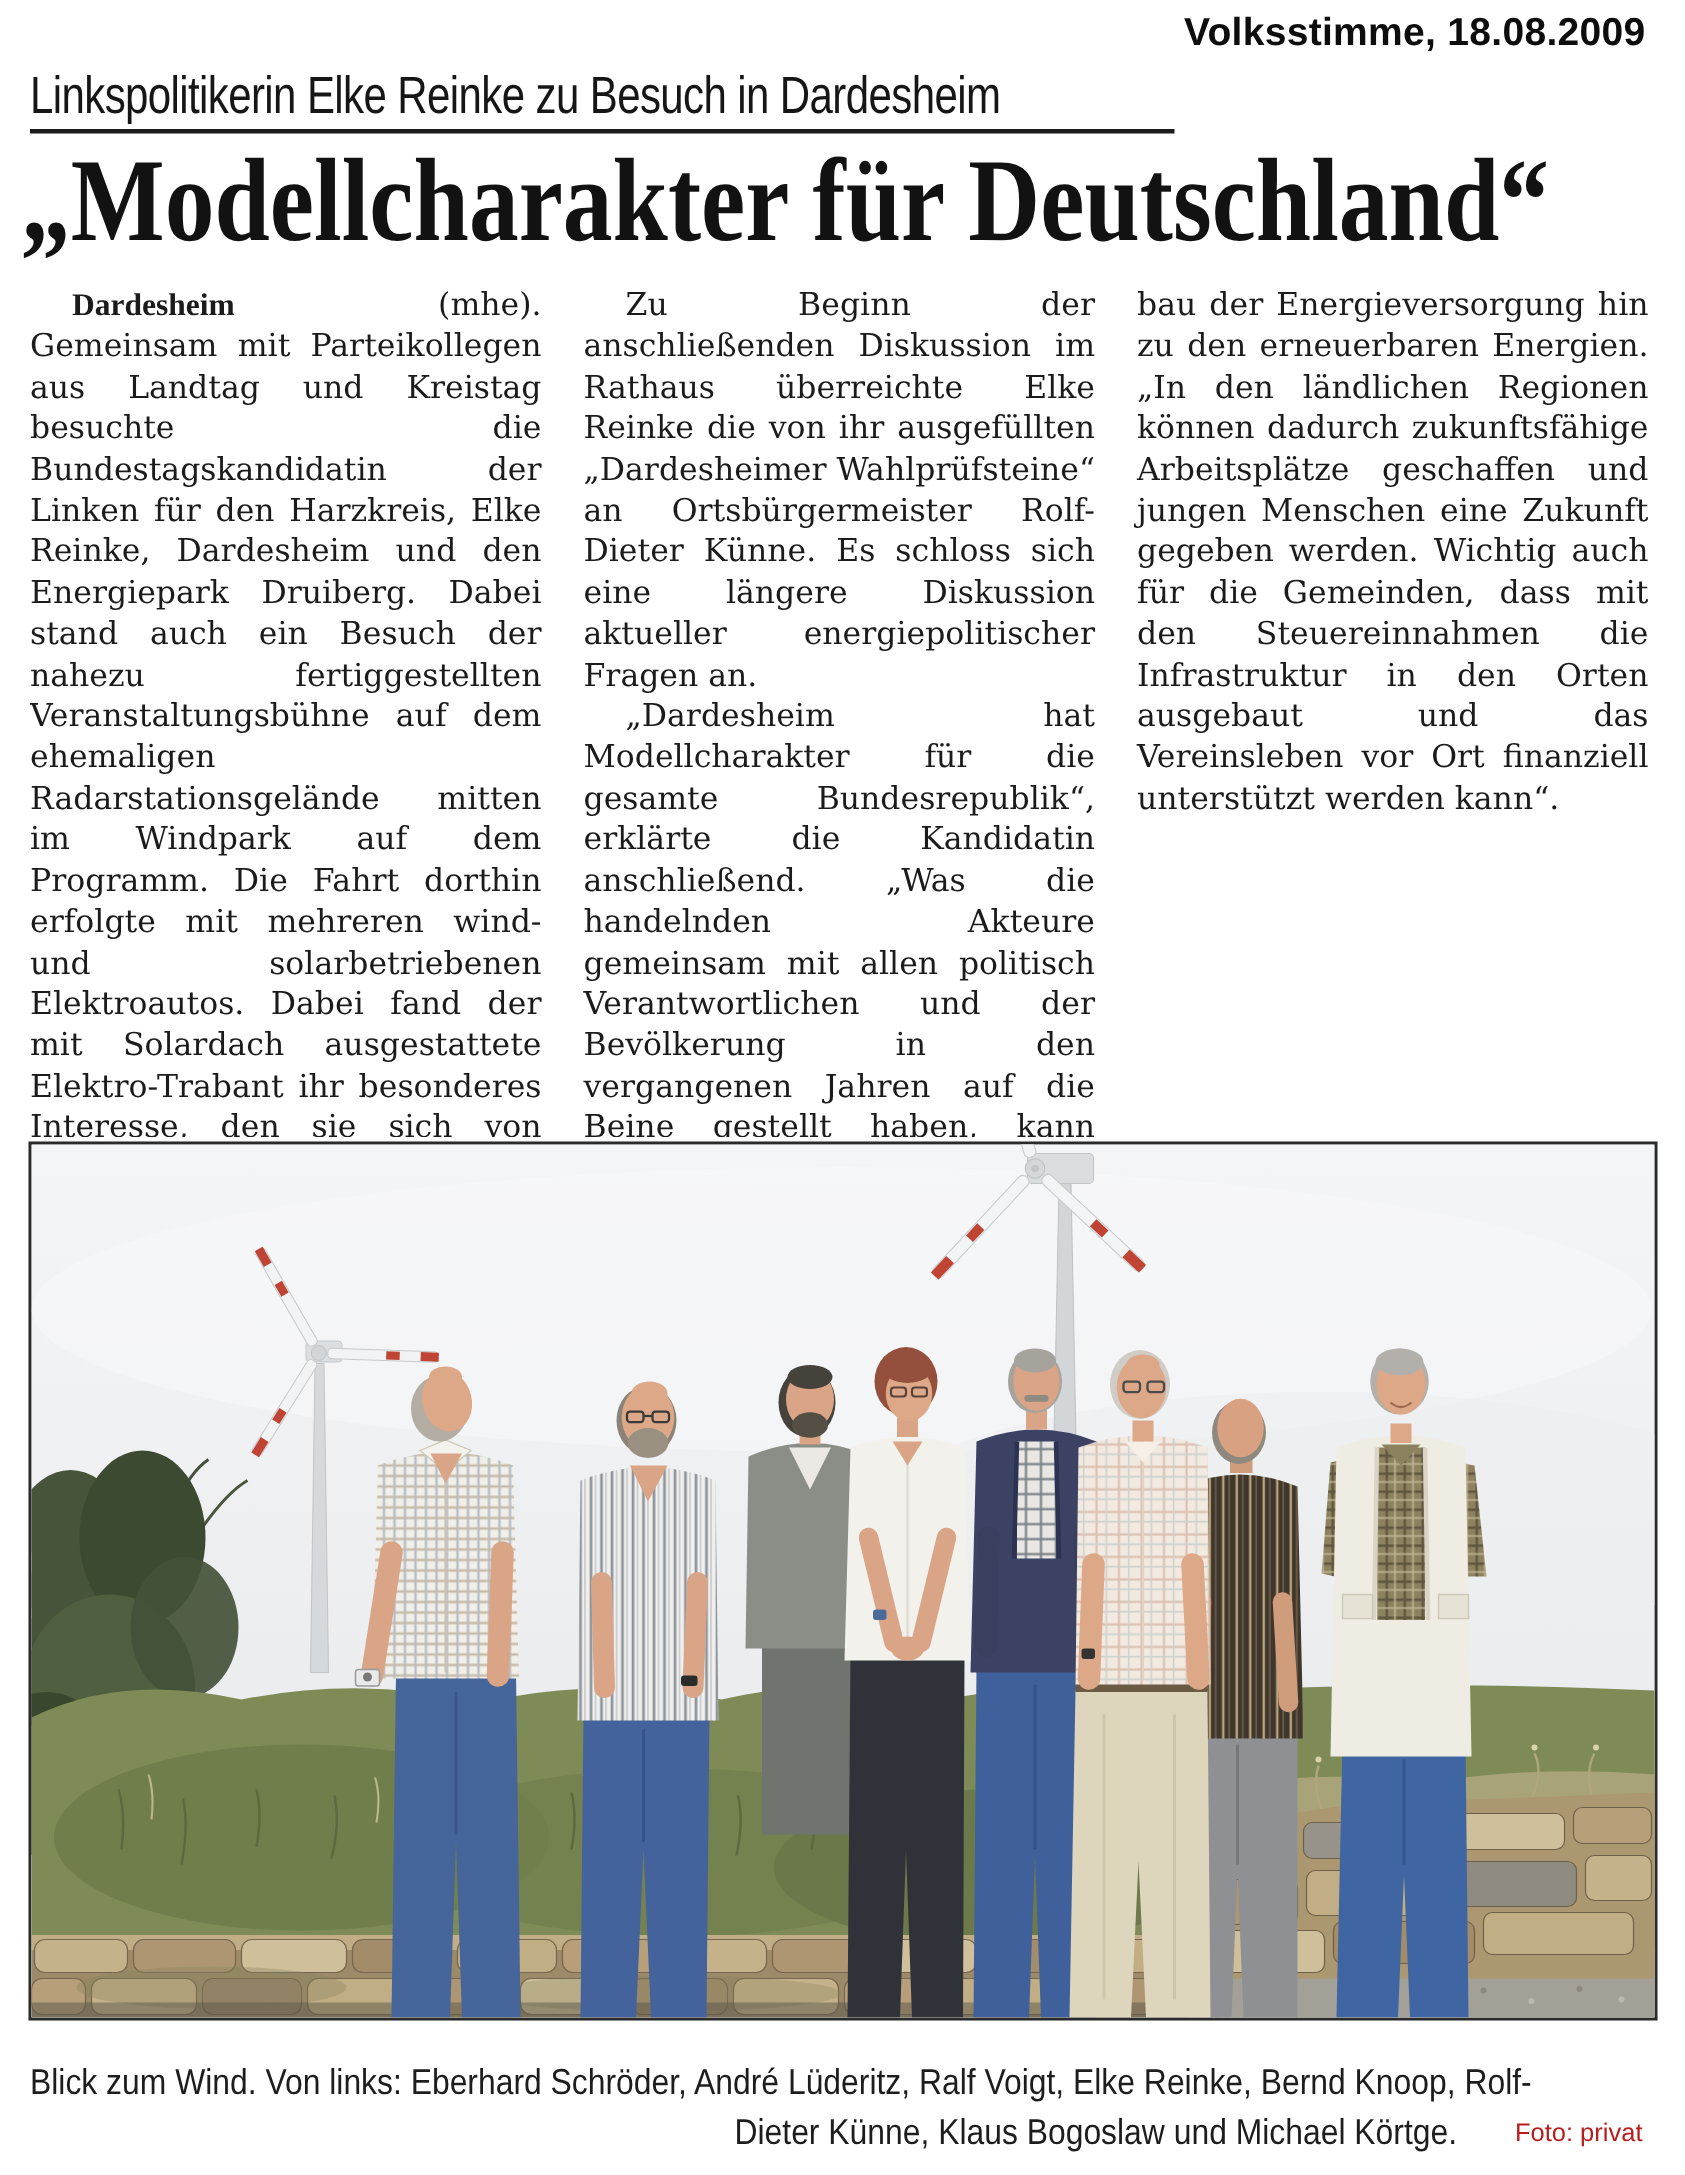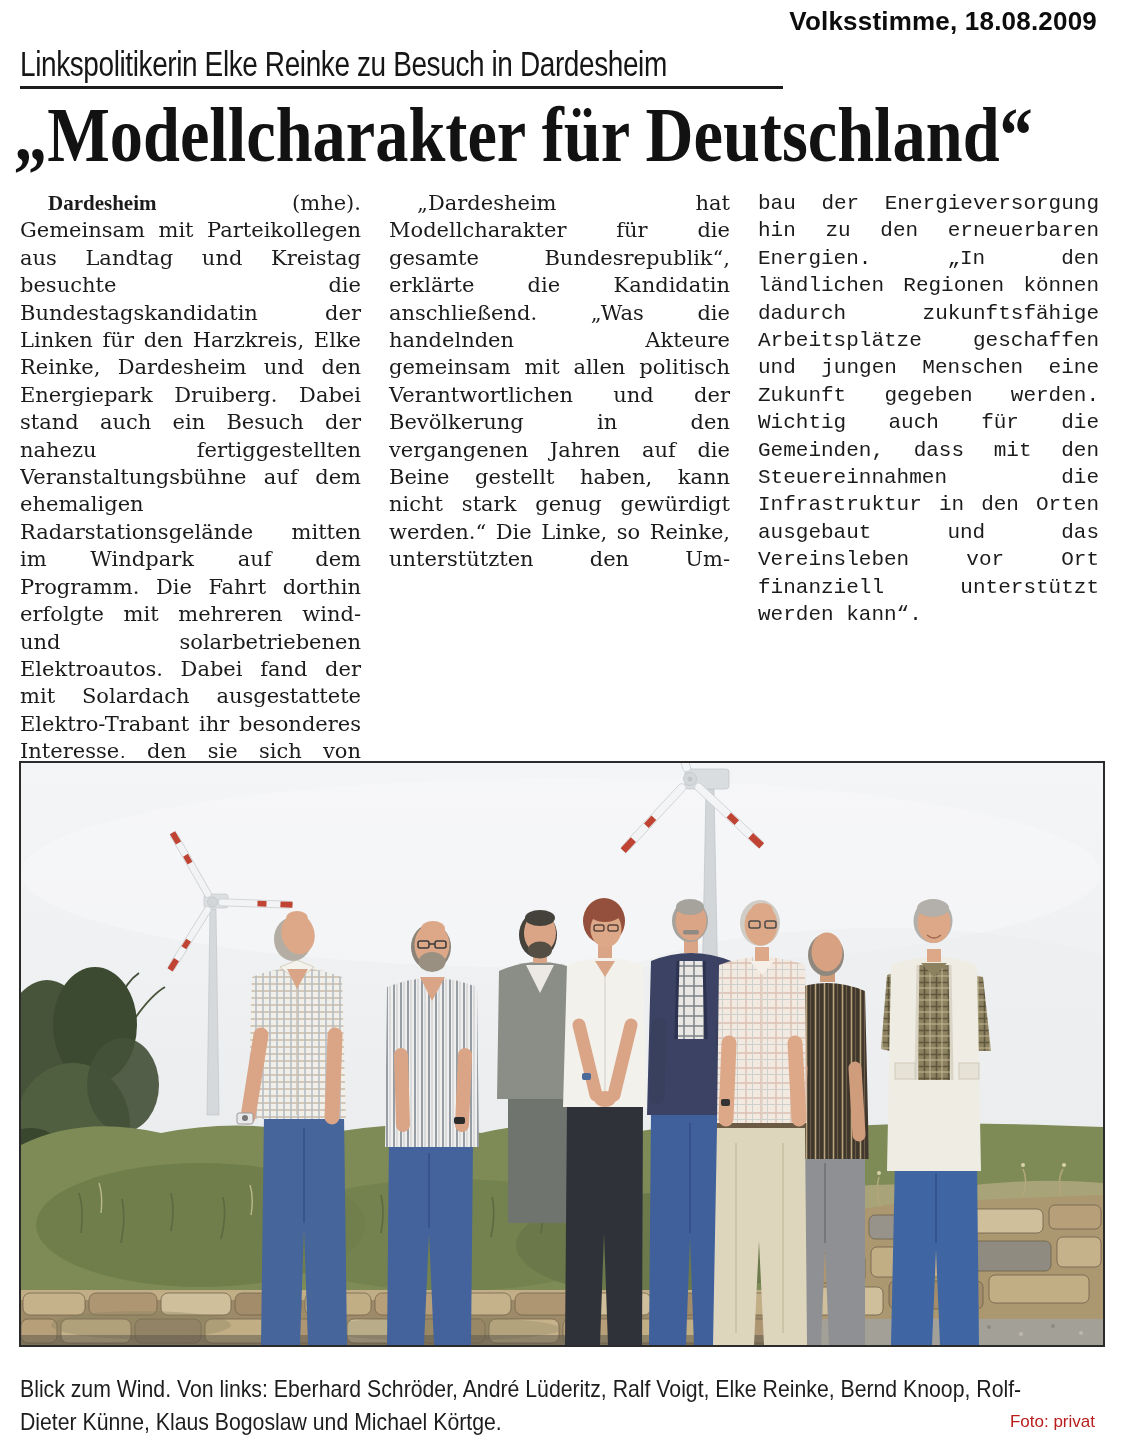--- a/index.html
+++ b/index.html
@@ -19,30 +19,30 @@
             color:#121212;white-space:nowrap;transform:scaleX(.84);
             transform-origin:left center;letter-spacing:0px;}
 
   .cols{position:absolute;top:190px;left:20px;width:1079px;height:568px;
         display:flex;gap:28px;overflow:hidden;}
   .col{width:341px;flex:0 0 341px;
        font-family:"DejaVu Serif","Liberation Serif",serif;
        font-size:21px;line-height:27.4px;color:#1b1b1b;
        text-align:justify;}
   .col p{margin:0;text-indent:28px;}
-  .col p.noindent{text-indent:0;font-family:Liberation Mono, monospace;}
+  .col p.noindent{text-indent:0;}
   .col p.contlast{text-align-last:justify;}
   .lead{font-weight:bold;font-family:Liberation Serif, serif;}
 
   .photo{position:absolute;top:761px;left:19px;margin:0;width:1082px;height:582px;
          border:2px solid #2b2b2b;box-sizing:content-box;background:#eef0f2;}
   .photo svg{display:block;width:1082px;height:582px;}
 
   .caption{position:absolute;top:1372px;left:20px;width:1075px;font-size:24px;
-           color:#1d1d1d;line-height:33px;}
+           color:#1d1d1d;line-height:33px;text-align:right;}
   .cap-line{white-space:nowrap;transform:scaleX(.885);transform-origin:left center;}
   
   .cap-credit{position:absolute;right:0;top:33px;font-size:17px;color:#b91c1c;}
 </style>
 </head>
 <body>
 
 <div class="page">
 
   <div class="date">Volksstimme, 18.08.2009</div>
@@ -50,20 +50,21 @@
   <div class="kicker">Linkspolitikerin Elke Reinke zu Besuch in Dardesheim</div>
   <div class="kicker-rule"></div>
 
   <h1 class="headline">„Modellcharakter für Deutschland“</h1>
 
   <div class="cols">
     <div class="col">
       <p><span class="lead">Dardesheim</span><span> (mhe). Gemeinsam mit Parteikollegen aus Landtag und Kreistag besuchte die Bundestagskandidatin der Linken für den Harzkreis, Elke Reinke, Dardesheim und den Energiepark Druiberg. Dabei stand auch ein Besuch der nahezu fertiggestellten Veranstaltungsbühne auf dem ehemaligen Radarstationsgelände mitten im Windpark auf dem Programm. Die Fahrt dorthin erfolgte mit mehreren wind- und solarbetriebenen Elektroautos. Dabei fand der mit Solardach ausgestattete Elektro-Trabant ihr besonderes Interesse, den sie sich von Windpark-Mitarbeiter Frank Nawroth erklären ließ.</span></p>
     </div>
     <div class="col">
+      <p>Zu Beginn der anschließenden Diskussion im Rathaus überreichte Elke Reinke die von ihr ausgefüllten „Dardesheimer Wahlprüfsteine“ an Ortsbürgermeister Rolf-Dieter Künne. Es schloss sich eine längere Diskussion aktueller energiepolitischer Fragen an.</p>
       <p class="contlast">„Dardesheim hat Modellcharakter für die gesamte Bundesrepublik“, erklärte die Kandidatin anschließend. „Was die handelnden Akteure gemeinsam mit allen politisch Verantwortlichen und der Bevölkerung in den vergangenen Jahren auf die Beine gestellt haben, kann nicht stark genug gewürdigt werden.“ Die Linke, so Reinke, unterstützten den Um-</p>
     </div>
     <div class="col">
       <p class="noindent">bau der Energieversorgung hin zu den erneuerbaren Energien. „In den ländlichen Regionen können dadurch zukunftsfähige Arbeitsplätze geschaffen und jungen Menschen eine Zukunft gegeben werden. Wichtig auch für die Gemeinden, dass mit den Steuereinnahmen die Infrastruktur in den Orten ausgebaut und das Vereinsleben vor Ort finanziell unterstützt werden kann“.</p>
     </div>
   </div>
 
   <figure class="photo">
     <svg viewBox="0 0 1082 582" xmlns="http://www.w3.org/2000/svg">
       <defs>

